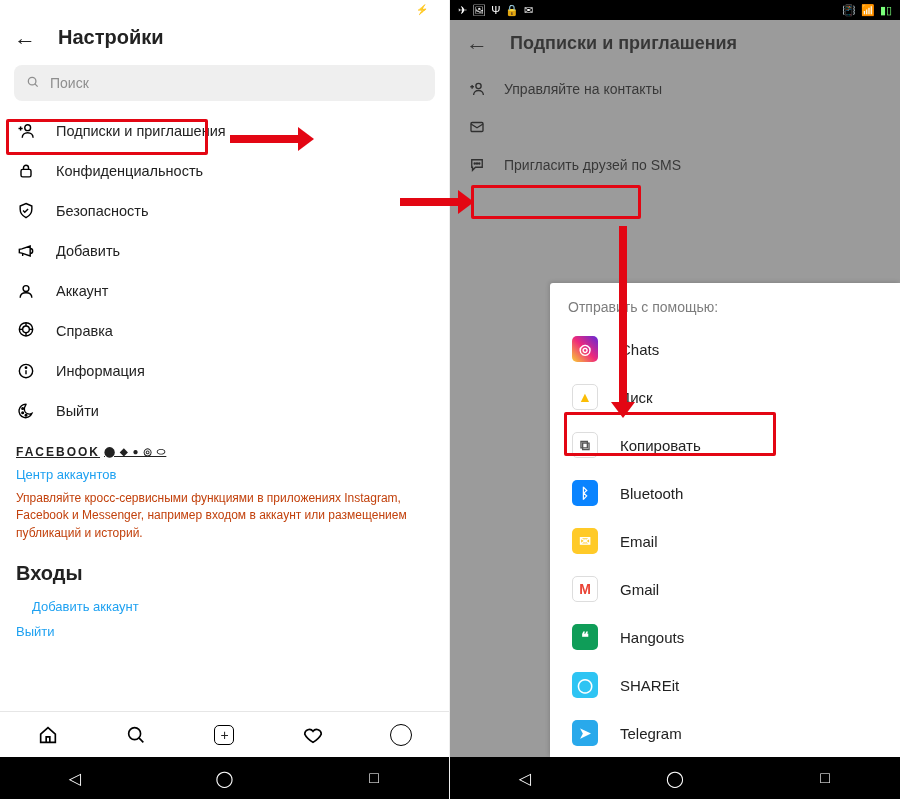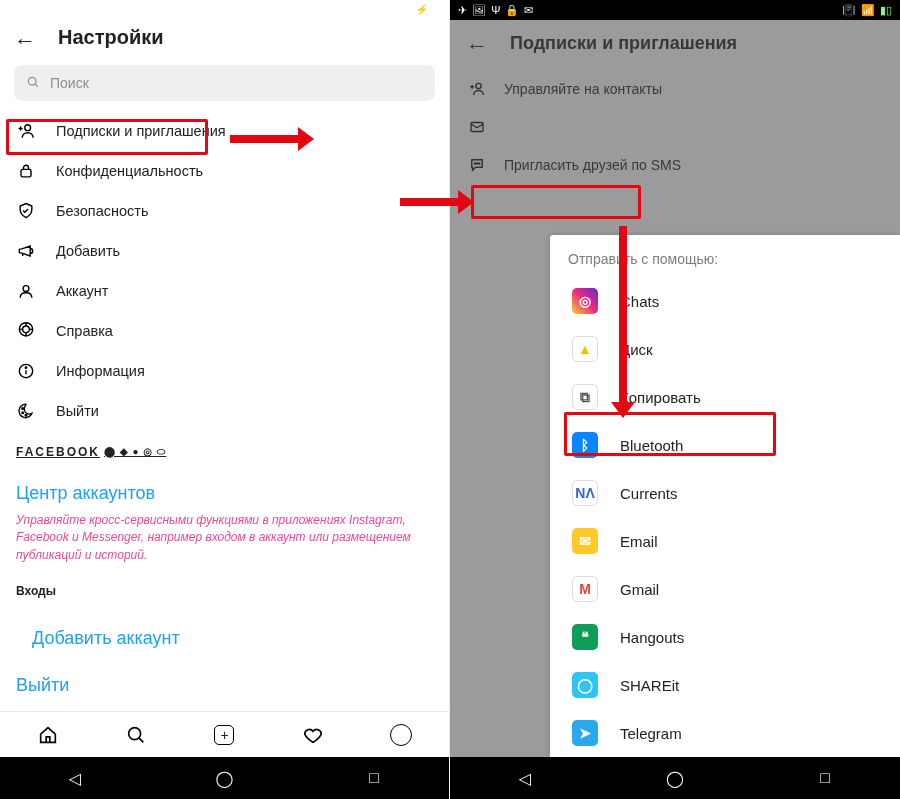--- a/index.html
+++ b/index.html
@@ -47,24 +47,24 @@
     margin-right:16px; font-size:17px;
     flex-shrink:0;
   }
   .menu-row .micon svg{ display:block; }
 
   .red-box{ border:3px solid #e30613; border-radius:2px; position:absolute; pointer-events:none; }
 
   .fb-block{ padding:10px 16px 0 16px; }
   .fb-label{ font-weight:700; letter-spacing:2px; font-size:12px; display:flex; align-items:center; gap:4px;text-decoration:underline;}
   .fb-label .dots{ font-size:10px; letter-spacing:1px; }
-  .link-blue{ color:#1ea1f1; font-size:18px; display:block; padding-top:8px;margin-top:16px;}
-  .muted{ color:#ec4899; font-size:12px; line-height:1.45; padding-top:8px; padding-right:16px;font-style:italic;}
-
-  .section-title{ padding:20px 16px 6px 16px; font-weight:700; font-size:12px; }
+  .link-blue{ color:#1ea1f1; font-size:13px; display:block; padding-top:8px;}
+  .muted{ color:#c2410c; font-size:12px; line-height:1.45; padding-top:8px; padding-right:16px;}
+
+  .section-title{ padding:20px 16px 6px 16px; font-weight:700; font-size:20px; }
 
   
   .tabbar{
     border-top:1px solid #e6e6e6;
     display:flex; justify-content:space-around; align-items:center;
     height:46px; margin-top:auto;
     padding:0 4px;
   }
   .tabbar .titem{ font-size:20px; display:flex; align-items:center; justify-content:center; width:40px; }
 
@@ -360,24 +360,20 @@
             </div>
             <div class="share-row">
               <span class="aicon" style="background: rgb(255, 255, 255); border: 1px solid rgb(221, 221, 221); color: rgb(85, 85, 85); font-weight: 700;">⧉</span>
               <span>Копировать</span>
             </div>
             <div class="share-row">
               <span class="aicon" style="background: rgb(10, 132, 255); color: rgb(255, 255, 255); font-weight: 700;">ᛒ</span>
               <span>Bluetooth</span>
             </div>
             <div class="share-row">
-              <span class="aicon" style="background: rgb(255, 255, 255); border: 1px solid rgb(221, 221, 221); color: rgb(51, 103, 214); font-weight: 700;">ΝΛ</span>
-              <span>Currents</span>
-            </div>
-            <div class="share-row">
               <span class="aicon" style="background: rgb(255, 202, 40); color: rgb(255, 255, 255); font-weight: 700;">✉</span>
               <span>Email</span>
             </div>
             <div class="share-row">
               <span class="aicon" style="background: rgb(255, 255, 255); border: 1px solid rgb(221, 221, 221); color: rgb(234, 67, 53); font-weight: 700;">M</span>
               <span>Gmail</span>
             </div>
             <div class="share-row">
               <span class="aicon" style="background: rgb(15, 157, 88); color: rgb(255, 255, 255); font-weight: 700;">❝</span>
               <span>Hangouts</span>

